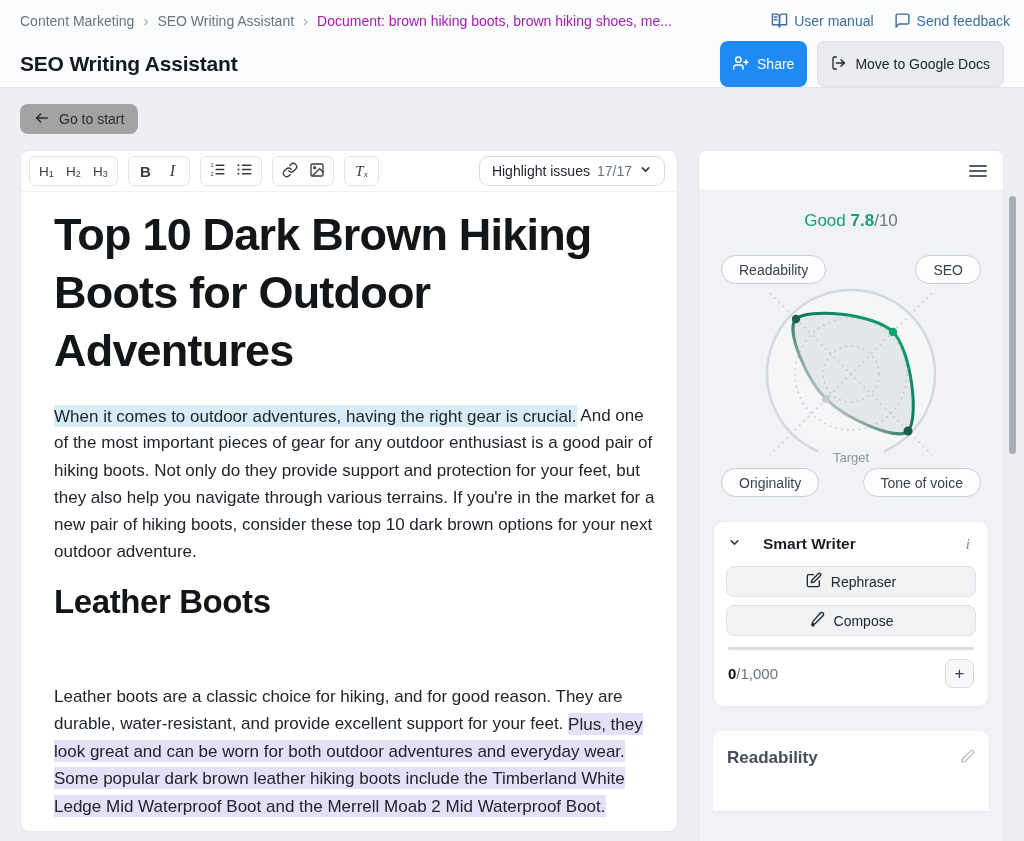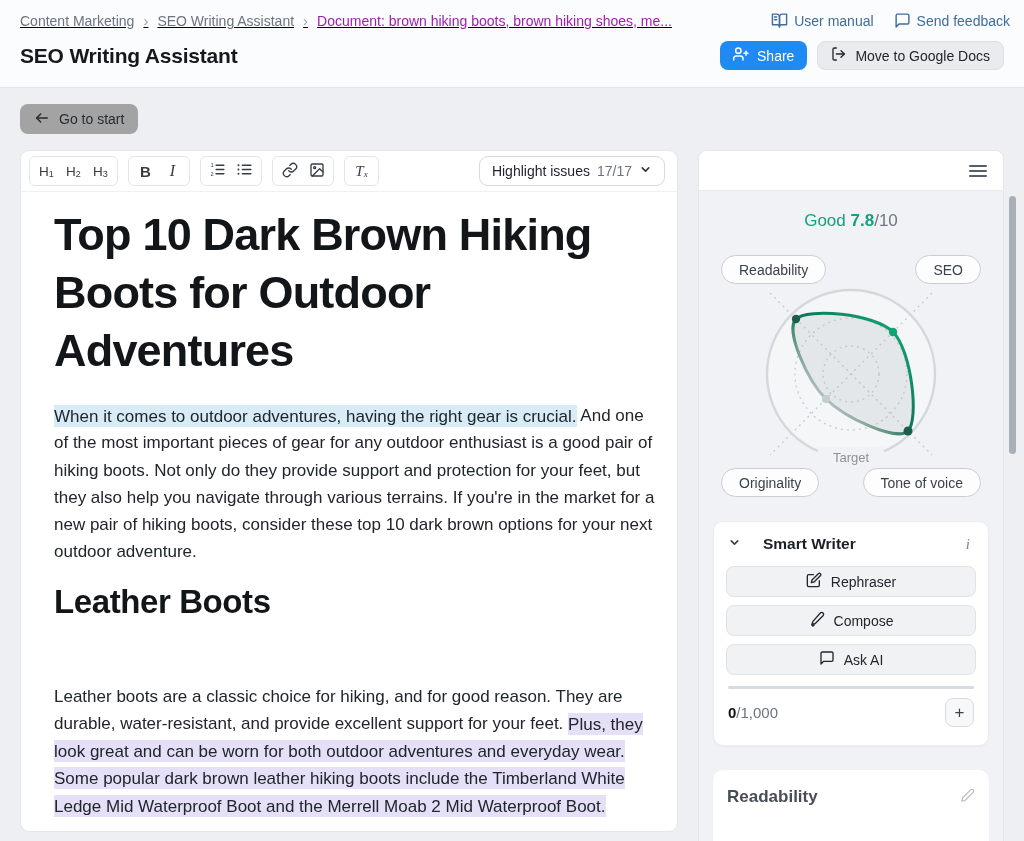--- a/index.html
+++ b/index.html
@@ -3,32 +3,32 @@
 <meta charset="utf-8">
 <style>
   * { box-sizing: border-box; }
   html,body { margin:0; padding:0; }
   body { font-family:"Liberation Sans", sans-serif; background:#EDEFF2; }
   .page { position:relative; width:1024px; height:841px; background:#EDEFF2; overflow:hidden; }
 
   
   .topbar { position:absolute; top:0; left:0; right:0; height:88px; background:#FBFCFD; border-bottom:1px solid #E2E4E8; }
   .crumb-row { position:absolute; top:12px; left:20px; right:14px; display:flex; justify-content:space-between; align-items:center; font-size:14px; }
-  .breadcrumb { display:flex; align-items:center; gap:9px;text-decoration:underline; }
+  .breadcrumb { display:flex; align-items:center; gap:9px; }
   .crumb { color:#6A737E; white-space:nowrap; }
   .crumb.current { color:#a21caf; }
   .crumb-sep { color:#9AA2AB; font-size:15px; }
   .top-links { display:flex; align-items:center; gap:20px; }
   .top-link { display:flex; align-items:center; gap:6px; color:#3E6D9C; font-size:14px; cursor:pointer; }
   .top-link svg { display:block; }
 
   .title-row { position:absolute; top:41px; left:20px; right:20px; display:flex; justify-content:space-between; align-items:center; }
   .page-title { font-size:21px; font-weight:bold; color:#15181C; letter-spacing:-0.2px; }
   .title-actions { display:flex; gap:10px; }
-  .btn { display:flex; align-items:center; gap:8px; height:29px; border-radius:8px; font-size:14px; padding:0 13px; cursor:pointer; border:none; }
+  .btn { display:flex; align-items:center; gap:8px; height:46px; border-radius:8px; font-size:14px; padding:0 13px; cursor:pointer; border:none; }
   .btn-share { background:#1E8AF2; color:#FFFFFF; }
   .btn-move { background:#E9EBEF; color:#22272D; border:1px solid #DDE0E4; }
 
   
   .go-start { position:absolute; top:104px; left:20px; height:30px; display:flex; align-items:center; gap:9px; background:#a3a3a3; border:none; border-radius:8px; padding:0 14px; font-size:14px; color:#272C33; cursor:pointer; }
 
   
   .editor-card { position:absolute; left:20px; top:150px; width:658px; height:682px; background:#FFFFFF; border:1px solid #E4E6EA; border-radius:9px; overflow:hidden; }
   .editor-toolbar { height:41px; display:flex; align-items:center; gap:10px; padding:0 10px 0 8px; border-bottom:1px solid #EFF0F2; }
   .tb-group { display:flex; align-items:center; gap:2px; border:1px solid #E2E4E8; border-radius:6px; padding:2px 4px; background:#fff; }
@@ -324,28 +324,20 @@
       <button class="sw-btn">
         <span>
           <svg width="16" height="16" viewBox="0 0 24 24" fill="none" stroke="#22272D" stroke-width="2" stroke-linecap="round" stroke-linejoin="round">
               <path d="M17 3a2.83 2.83 0 1 1 4 4L9 19l-4.5 1L6 15.5Z"></path>
               <line x1="6" y1="19" x2="6" y2="23"></line>
               <line x1="4" y1="21" x2="8" y2="21"></line>
             </svg>
         </span>
         <span>Compose</span>
       </button>
-      <button class="sw-btn">
-        <span>
-          <svg width="16" height="16" viewBox="0 0 24 24" fill="none" stroke="#22272D" stroke-width="2" stroke-linecap="round" stroke-linejoin="round">
-              <path d="M21 15a2 2 0 0 1-2 2H7l-4 4V5a2 2 0 0 1 2-2h14a2 2 0 0 1 2 2z"></path>
-            </svg>
-        </span>
-        <span>Ask AI</span>
-      </button>
 
       <div class="sw-track"></div>
       <div class="sw-usage-row">
         <div>
           <span class="sw-used">0</span><span class="sw-limit">/1,000</span>
         </div>
         <button class="sw-plus">+</button>
       </div>
     </div>
 

